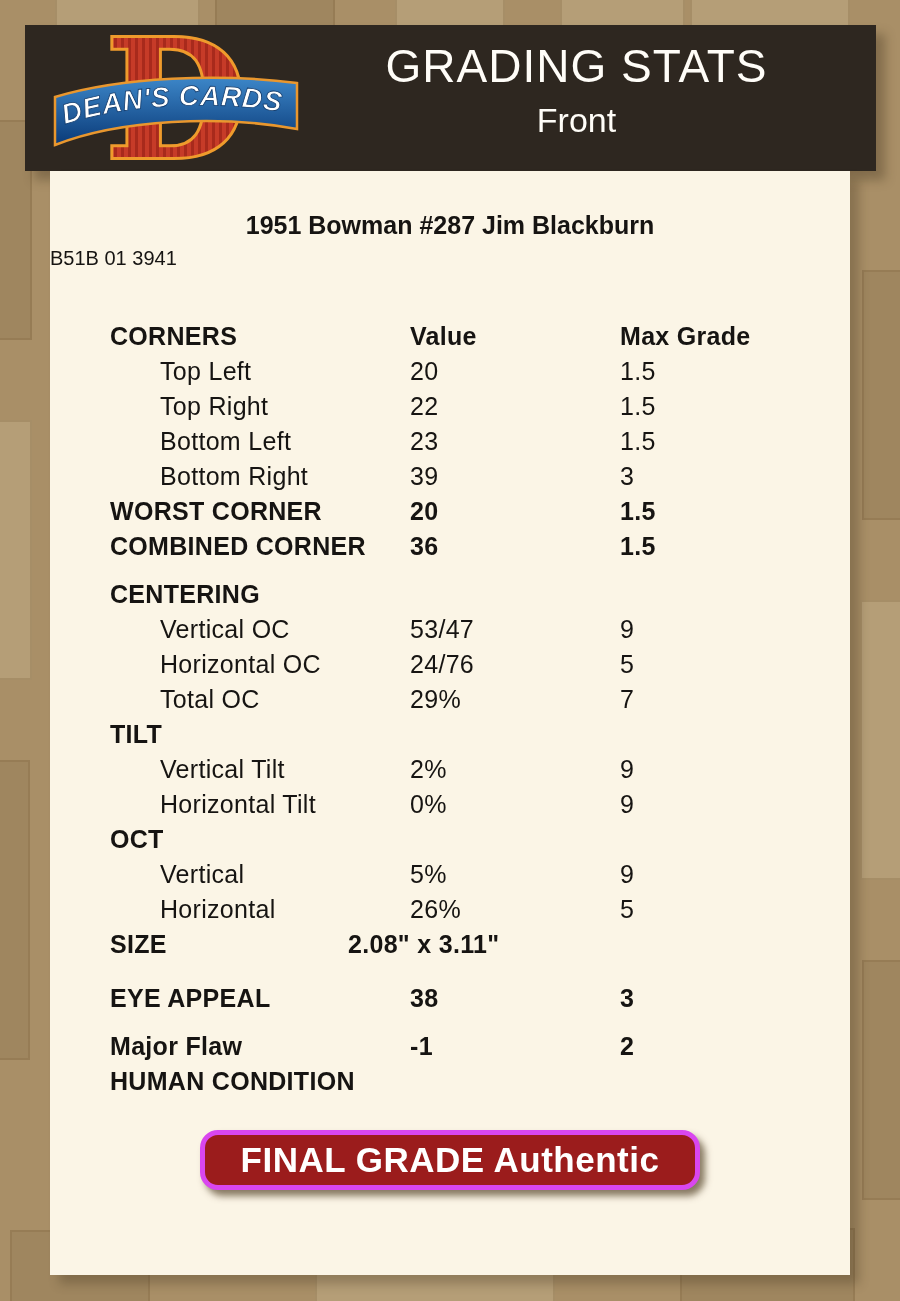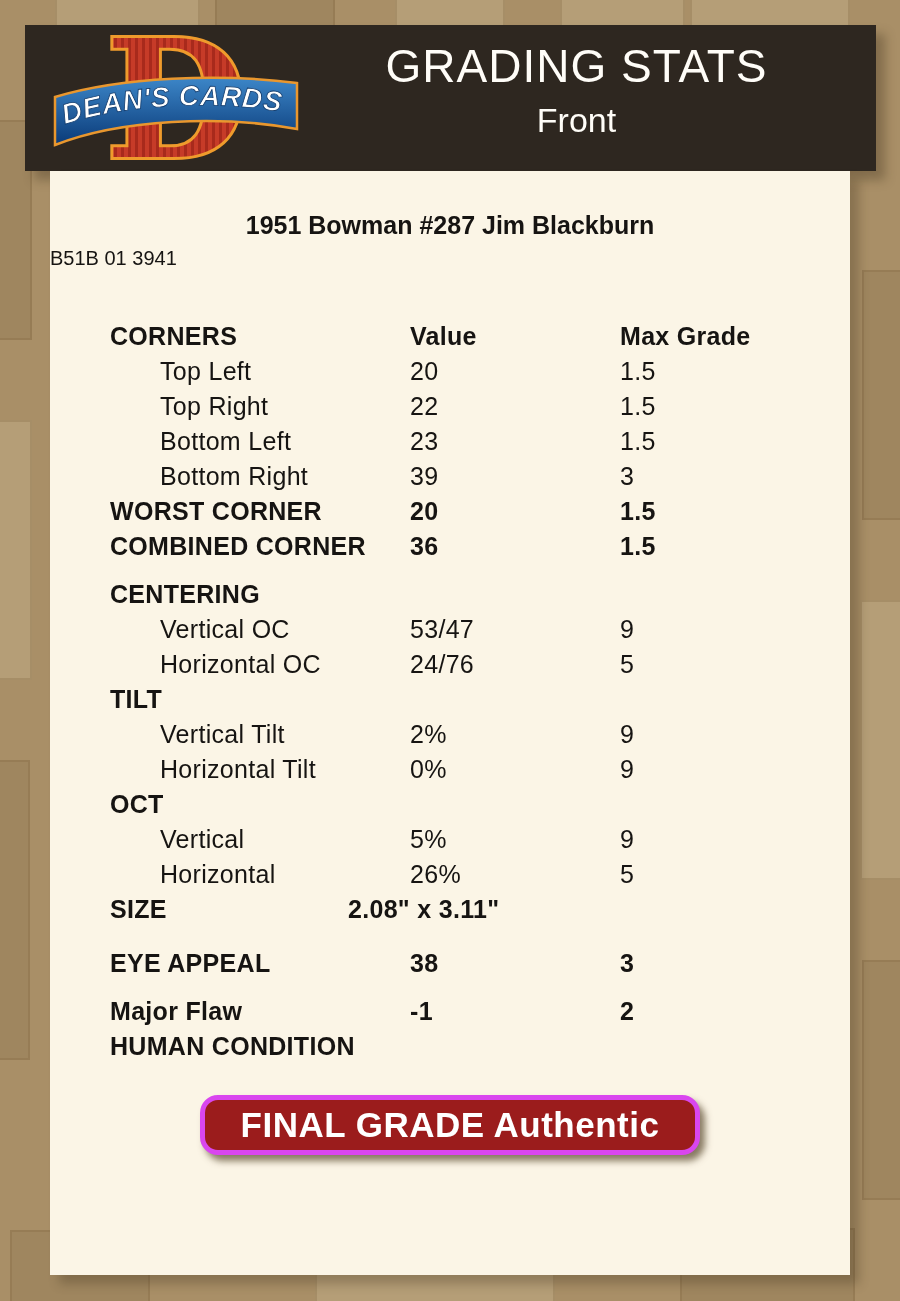--- a/index.html
+++ b/index.html
@@ -185,20 +185,25 @@
     <div class="trow sub">
       <div class="lbl">Vertical OC</div>
       <div class="val">53/47</div>
       <div class="max">9</div>
     </div>
     <div class="trow sub">
       <div class="lbl">Horizontal OC</div>
       <div class="val">24/76</div>
       <div class="max">5</div>
     </div>
+    <div class="trow sub">
+      <div class="lbl">Total OC</div>
+      <div class="val">29%</div>
+      <div class="max">7</div>
+    </div>
     <div class="trow hdr">
       <div class="lbl">TILT</div>
       <div class="val"></div>
       <div class="max"></div>
     </div>
     <div class="trow sub">
       <div class="lbl">Vertical Tilt</div>
       <div class="val">2%</div>
       <div class="max">9</div>
     </div>

